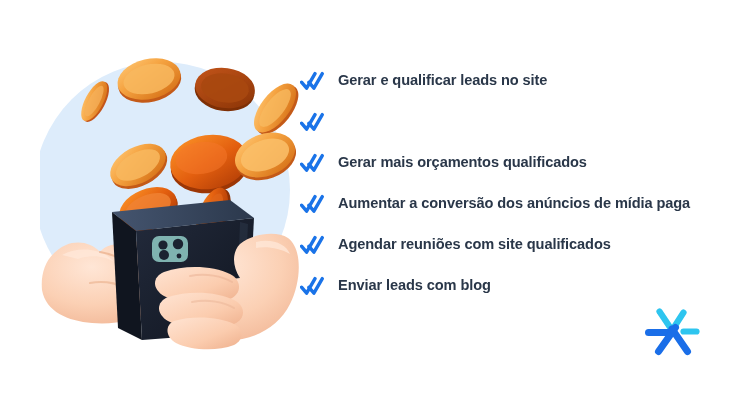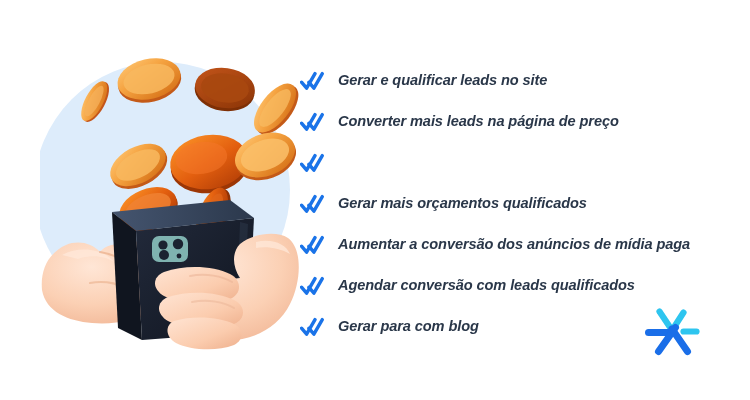--- a/index.html
+++ b/index.html
@@ -9,21 +9,20 @@
   }
   body {
     font-family: "Liberation Sans", sans-serif;
   }
   #canvas {
     position: relative;
     width: 750px;
     height: 400px;
     background: #ffffff;
     overflow: hidden;
-    font-style: italic;
   }
 
   
   #illustration {
     position: absolute;
     left: 40px;
     top: 40px;
     width: 260px;
     height: 310px;
   }
@@ -232,27 +231,20 @@
   <div id="benefit-list">
 
     <div class="benefit-row">
       <svg class="check-icon" viewBox="0 0 26 20" xmlns="http://www.w3.org/2000/svg">
         <path d="M1.5 11.2 L6.6 17.2 L15.0 2.6" fill="none" stroke="#1a73e8" stroke-width="3.4" stroke-linecap="round" stroke-linejoin="round"></path>
         <path d="M8.8 11.2 L13.9 17.2 L22.3 2.6" fill="none" stroke="#1a73e8" stroke-width="3.4" stroke-linecap="round" stroke-linejoin="round"></path>
       </svg>
       <span class="benefit-label">Gerar e qualificar leads no site</span>
     </div>
 
-    <div class="benefit-row">
-      <svg class="check-icon" viewBox="0 0 26 20" xmlns="http://www.w3.org/2000/svg">
-        <path d="M1.5 11.2 L6.6 17.2 L15.0 2.6" fill="none" stroke="#1a73e8" stroke-width="3.4" stroke-linecap="round" stroke-linejoin="round"></path>
-        <path d="M8.8 11.2 L13.9 17.2 L22.3 2.6" fill="none" stroke="#1a73e8" stroke-width="3.4" stroke-linecap="round" stroke-linejoin="round"></path>
-      </svg>
-      <span class="benefit-label">Converter mais leads na página de preço</span>
-    </div>
 
     <div class="benefit-row">
       <svg class="check-icon" viewBox="0 0 26 20" xmlns="http://www.w3.org/2000/svg">
         <path d="M1.5 11.2 L6.6 17.2 L15.0 2.6" fill="none" stroke="#1a73e8" stroke-width="3.4" stroke-linecap="round" stroke-linejoin="round"></path>
         <path d="M8.8 11.2 L13.9 17.2 L22.3 2.6" fill="none" stroke="#1a73e8" stroke-width="3.4" stroke-linecap="round" stroke-linejoin="round"></path>
       </svg>
     </div>
 
     <div class="benefit-row">
       <svg class="check-icon" viewBox="0 0 26 20" xmlns="http://www.w3.org/2000/svg">
@@ -268,29 +260,29 @@
         <path d="M8.8 11.2 L13.9 17.2 L22.3 2.6" fill="none" stroke="#1a73e8" stroke-width="3.4" stroke-linecap="round" stroke-linejoin="round"></path>
       </svg>
       <span class="benefit-label">Aumentar a conversão dos anúncios de mídia paga</span>
     </div>
 
     <div class="benefit-row">
       <svg class="check-icon" viewBox="0 0 26 20" xmlns="http://www.w3.org/2000/svg">
         <path d="M1.5 11.2 L6.6 17.2 L15.0 2.6" fill="none" stroke="#1a73e8" stroke-width="3.4" stroke-linecap="round" stroke-linejoin="round"></path>
         <path d="M8.8 11.2 L13.9 17.2 L22.3 2.6" fill="none" stroke="#1a73e8" stroke-width="3.4" stroke-linecap="round" stroke-linejoin="round"></path>
       </svg>
-      <span class="benefit-label">Agendar conversão com leads qualificados</span>
-    </div>
-
-    <div class="benefit-row">
-      <svg class="check-icon" viewBox="0 0 26 20" xmlns="http://www.w3.org/2000/svg">
-        <path d="M1.5 11.2 L6.6 17.2 L15.0 2.6" fill="none" stroke="#1a73e8" stroke-width="3.4" stroke-linecap="round" stroke-linejoin="round"></path>
-        <path d="M8.8 11.2 L13.9 17.2 L22.3 2.6" fill="none" stroke="#1a73e8" stroke-width="3.4" stroke-linecap="round" stroke-linejoin="round"></path>
-      </svg>
-      <span class="benefit-label">Gerar para com blog</span>
+      <span class="benefit-label">Agendar reuniões com site qualificados</span>
+    </div>
+
+    <div class="benefit-row">
+      <svg class="check-icon" viewBox="0 0 26 20" xmlns="http://www.w3.org/2000/svg">
+        <path d="M1.5 11.2 L6.6 17.2 L15.0 2.6" fill="none" stroke="#1a73e8" stroke-width="3.4" stroke-linecap="round" stroke-linejoin="round"></path>
+        <path d="M8.8 11.2 L13.9 17.2 L22.3 2.6" fill="none" stroke="#1a73e8" stroke-width="3.4" stroke-linecap="round" stroke-linejoin="round"></path>
+      </svg>
+      <span class="benefit-label">Enviar leads com blog</span>
     </div>
 
   </div>
 
   <div id="brand-logo">
     <svg viewBox="0 0 56 56" xmlns="http://www.w3.org/2000/svg">
       <g stroke-linecap="round">
 
         <line x1="14.5" y1="8.5" x2="24.5" y2="23.5" stroke="#2ec5ef" stroke-width="6.2"></line>
 

